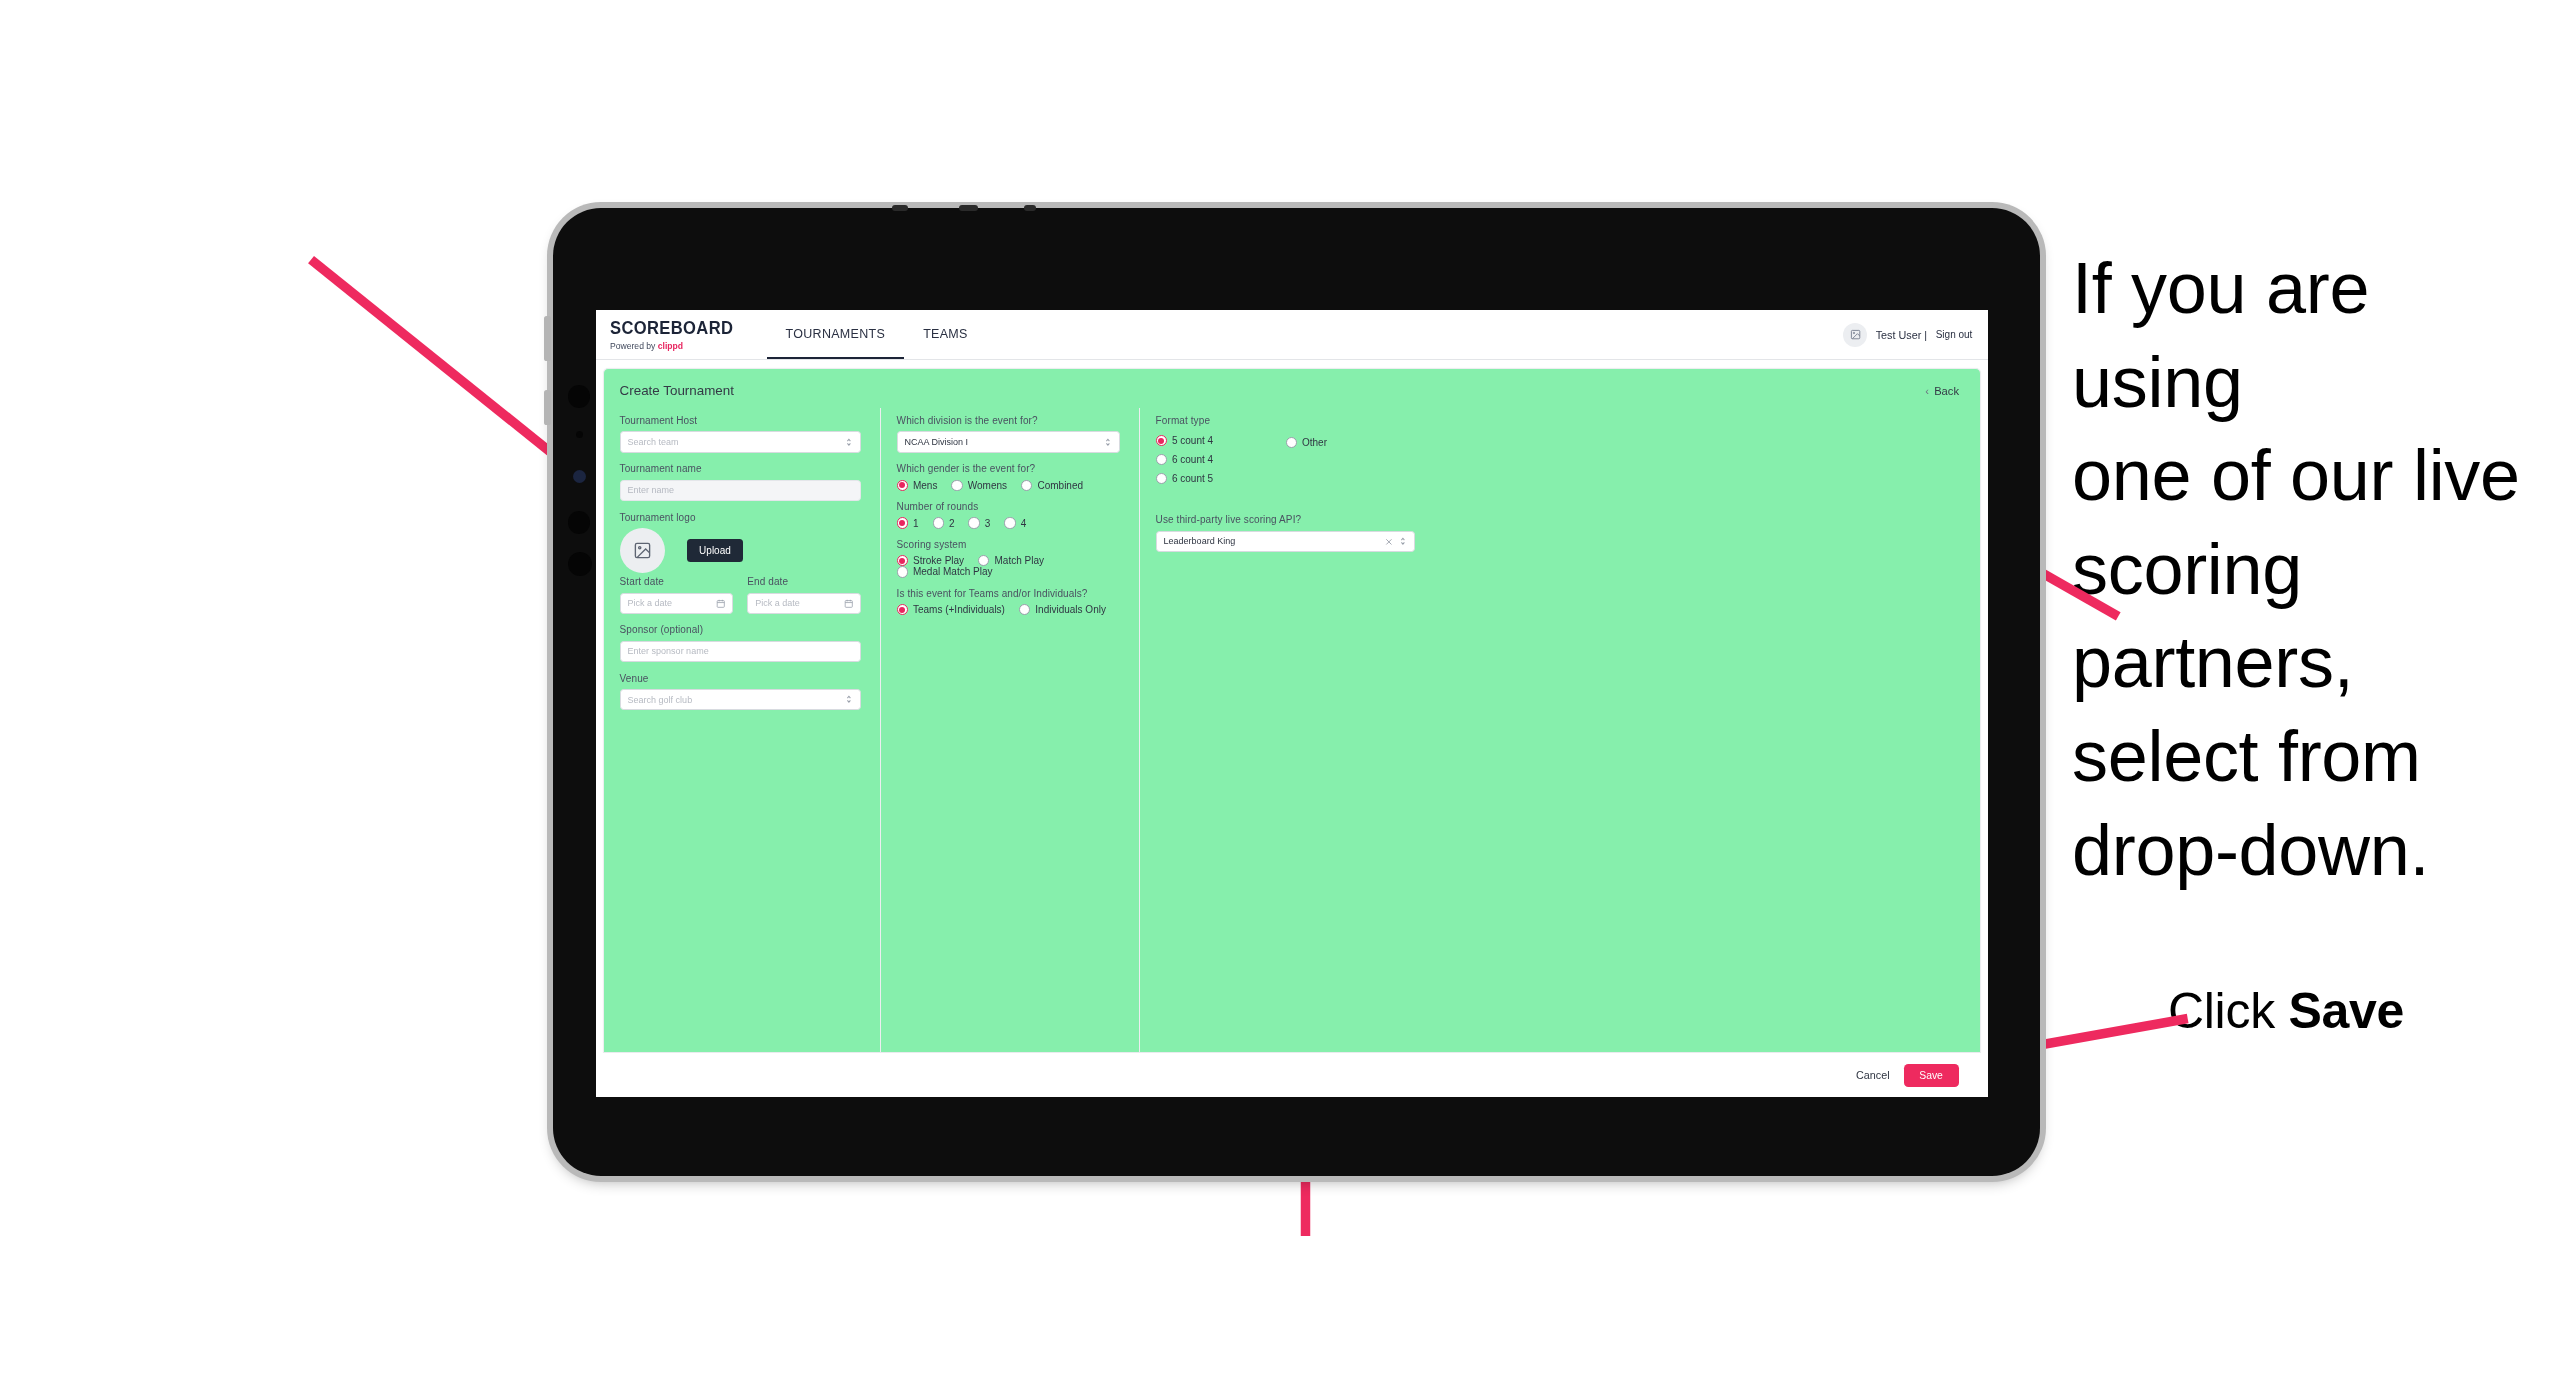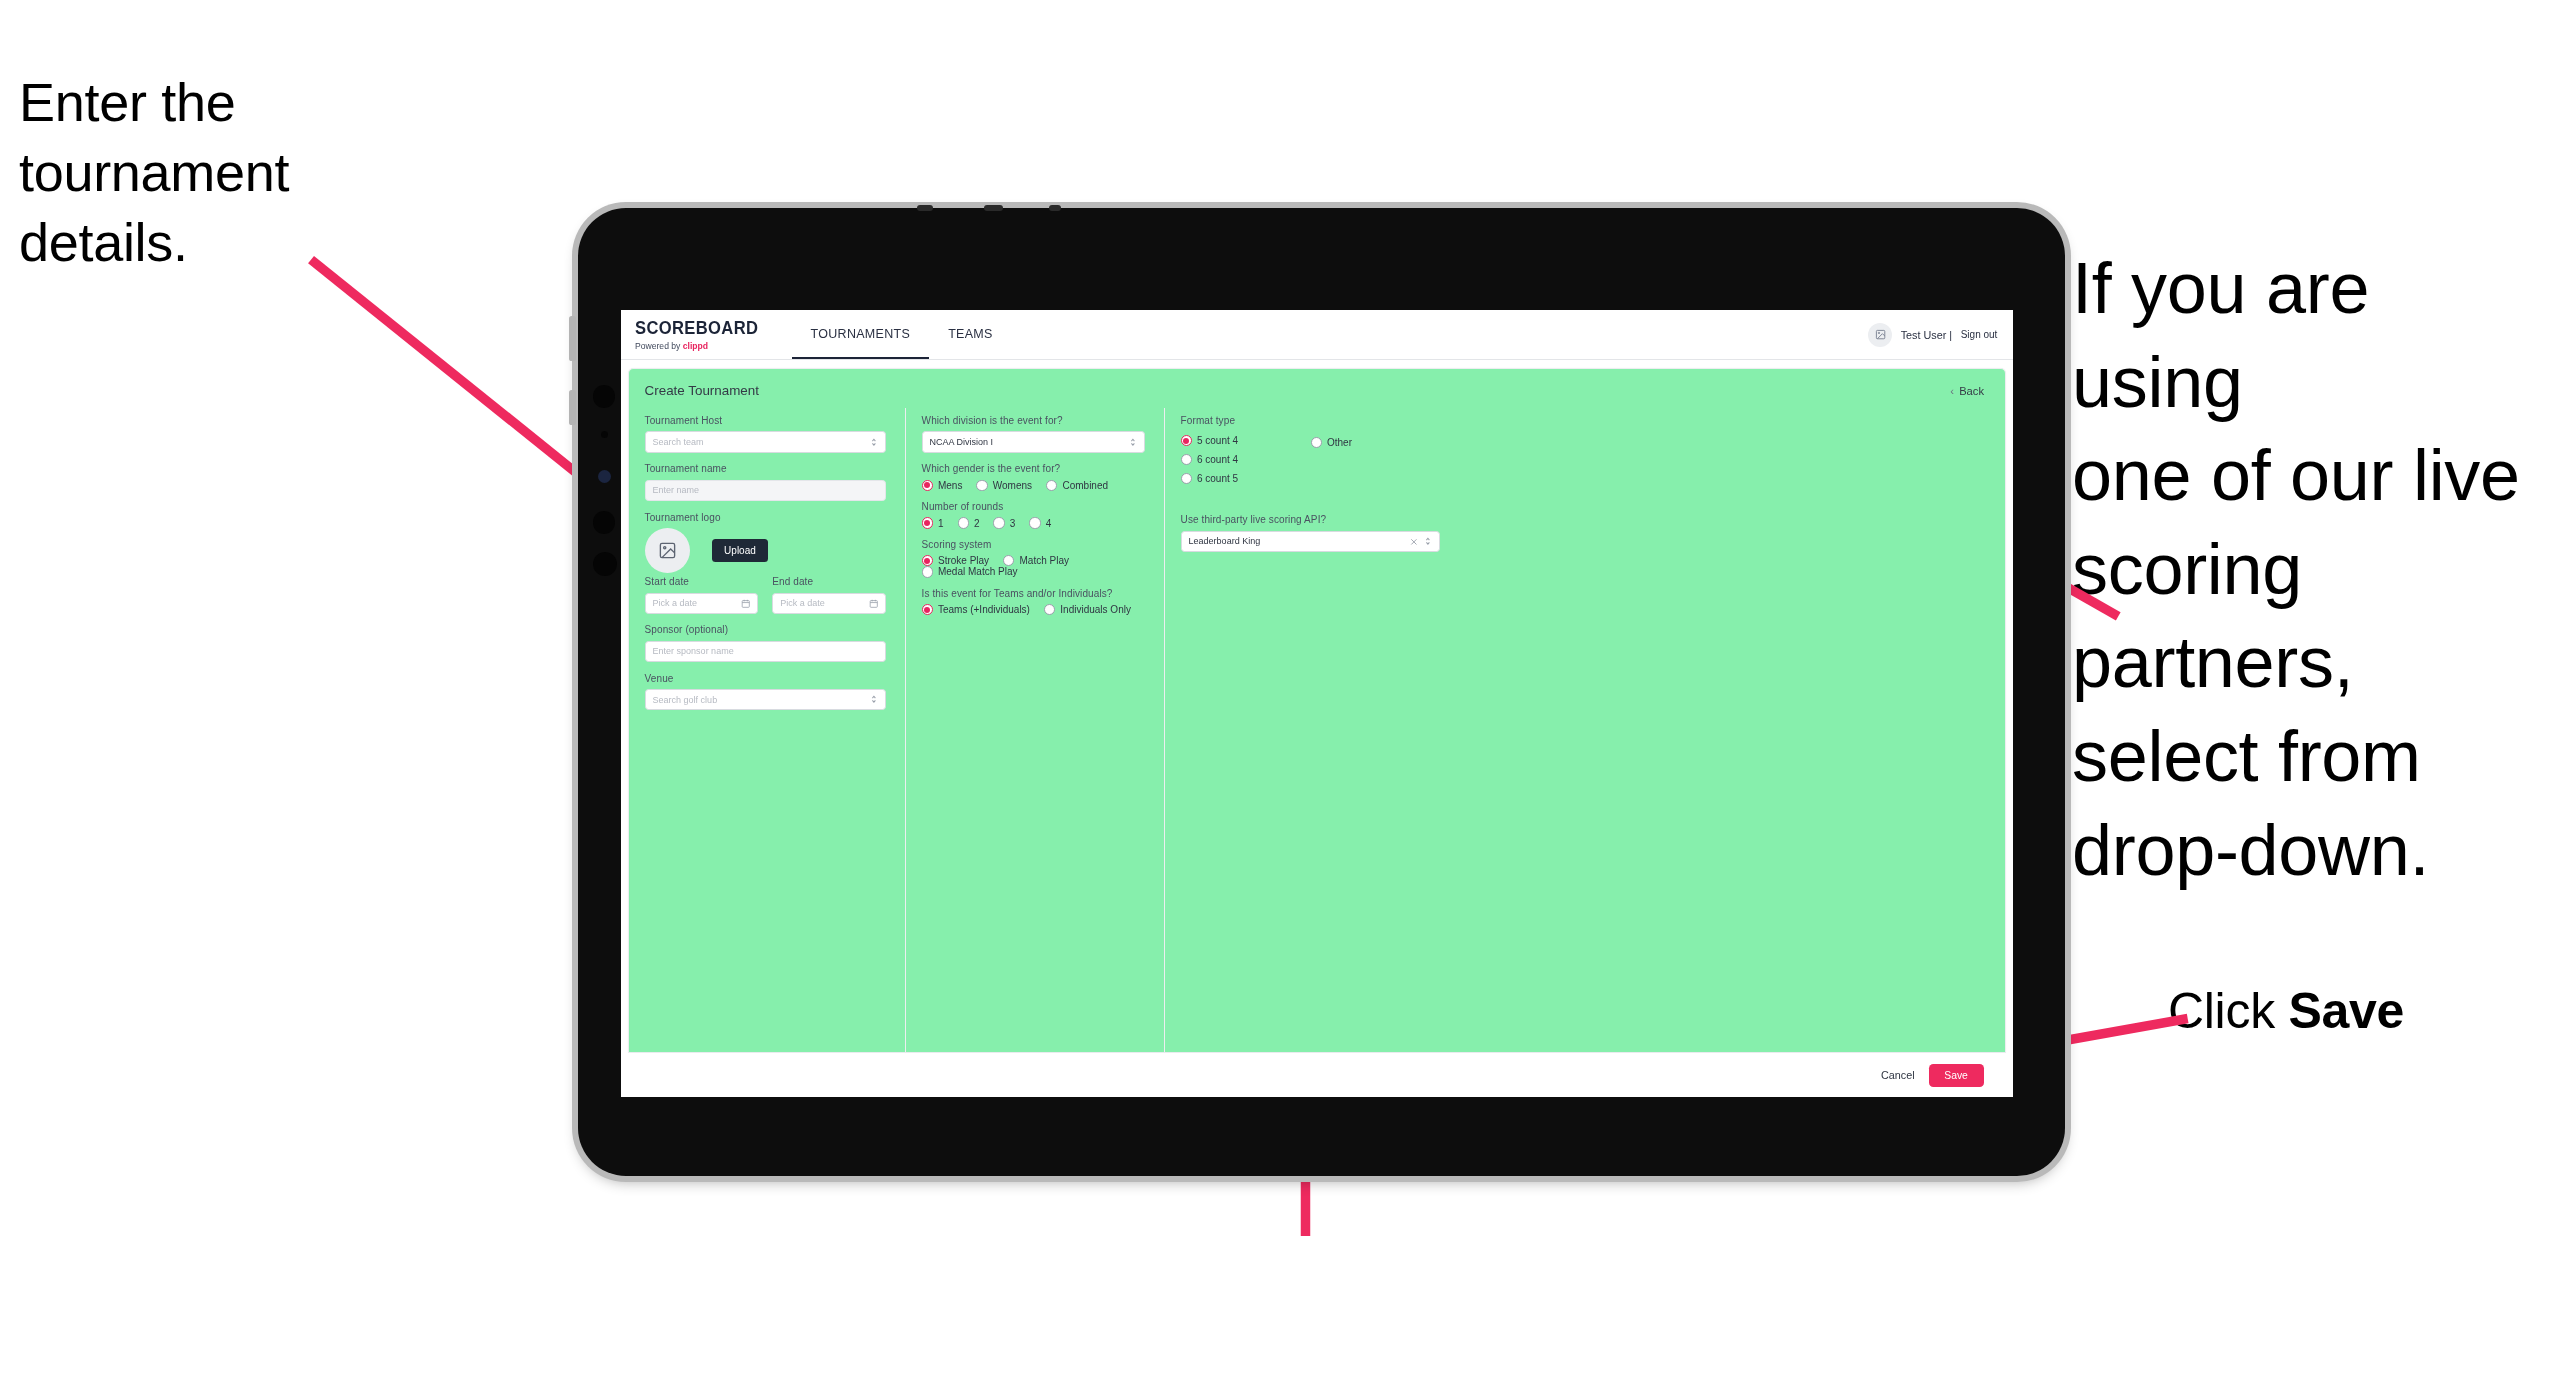--- a/index.html
+++ b/index.html
@@ -25,21 +25,21 @@
   #anno-right  { left: 2072px; top: 242px; font-size: 72px; width: 484px; }
   #anno-bottom { left: 947px; top: 1258px; font-size: 54px; width: 865px; }
   #anno-save   { left: 2168px; top: 979px; font-size: 50px; white-space: nowrap; }
   #anno-save b { font-weight: 700; }
 
   .arrow { position: absolute; }
 
   
   #tablet {
     position: absolute;
-    left: 578px; top: 208px;
+    left: 553px; top: 208px;
     width: 1487px; height: 968px;
     background: #0d0d0d;
     border-radius: 48px;
     box-shadow: 0 0 0 6px #b9b9b9, 0 5.2px 14px rgba(0,0,0,.30);
   }
   .bezel-dot {
     position: absolute; border-radius: 50%; background: #050505;
   }
   #cam-top1 { left: 339px; top: -2.6px; width: 15.6px; height: 6px; background:#2a2a2a; border-radius:3.5px;}
   #cam-top2 { left: 406px; top: -2.6px; width: 19px; height: 6px; background:#2a2a2a; border-radius:3.5px;}
@@ -199,23 +199,20 @@
   #save-btn {
     background: #ee2a5f; color:#fff; font-size: 10.4px;
     padding: 6px 15.6px; border-radius: 4.3px; cursor:pointer;
   }
 </style>
 </head>
 <body>
 
 <div id="stage">
 
-  <div class="anno" id="anno-left">Enter the
-tournament
-details.</div>
   <div class="anno" id="anno-right">If you are using
 one of our live
 scoring partners,
 select from
 drop-down.</div>
   <div class="anno" id="anno-save"><span>Click </span><b>Save</b></div>
 
   <svg class="arrow" style="left:285px; top:238px; width:363px; height:285px;" viewBox="0 0 420 330">
     <defs>
         <marker id="ah1" markerWidth="5" markerHeight="5" refX="2.6" refY="2.5" orient="auto">

